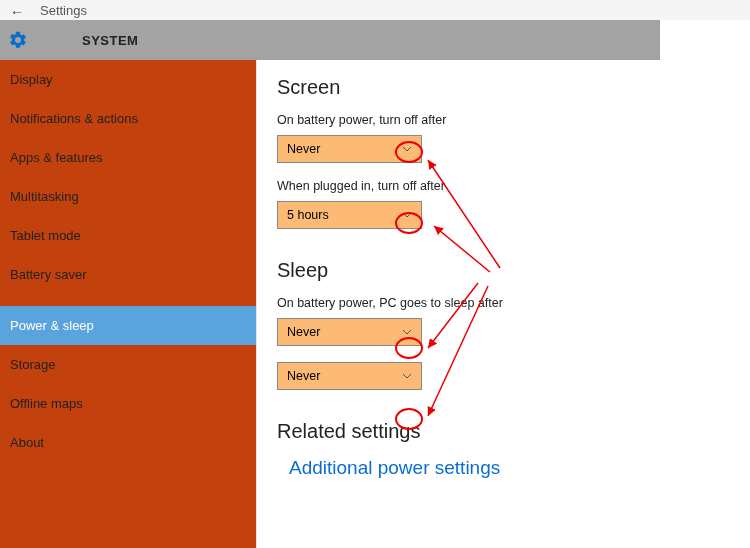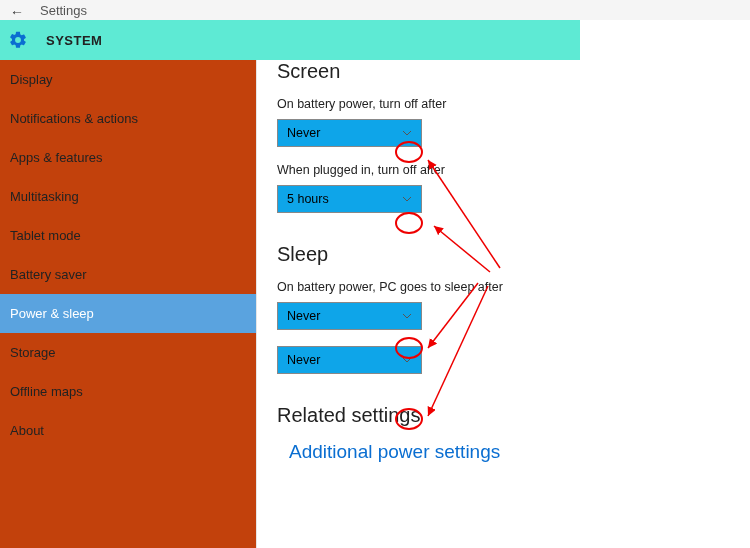--- a/index.html
+++ b/index.html
@@ -2,37 +2,37 @@
 <html><head>
   <meta charset="utf-8">
   <style>
     * { box-sizing: border-box; margin: 0; padding: 0; font-family: "Segoe UI", Arial, sans-serif; }
     body { width: 750px; height: 548px; background: #fff; overflow: hidden; position: relative; }
     
     .titlebar { height: 20px; display: flex; align-items: center; padding-left: 10px; background: #f5f5f5; }
     .back-arrow { width: 30px; font-size: 14px; color: #333; cursor: pointer; }
     .titlebar-text { font-size: 13px; color: #555; }
     
-    .header { height: 40px; background: #5eead4; display: flex; align-items: center; padding-left: 8px; width: 580px; }
+    .header { height: 40px; background: #a3a3a3; display: flex; align-items: center; padding-left: 8px; width: 660px; gap: 36px; }
     .gear-icon { width: 20px; height: 20px; color: #0a6ed1; display: flex; align-items: center; justify-content: center; }
     .header-title { font-size: 13px; font-weight: 600; letter-spacing: 0.5px; margin-left: 18px; color: #222; }
     
     .container { display: flex; height: calc(100% - 60px); }
     
     .sidebar { width: 257px; background: #c2410c; border-right: 1px solid #e5e5e5; }
     .sidebar-item { height: 39px; display: flex; align-items: center; padding-left: 10px; font-size: 13px; color: #222; cursor: pointer; }
-    .sidebar-item.active { background: #5aa3df; color: #fff; }
+    .sidebar-item.active { background: #5aa3df; color: #fff; margin-top: 12px; }
     
-    .content { flex: 1; padding: 0 0 0 20px; position: relative; }
+    .content { flex: 1; padding: 16px 0 0 20px; position: relative; }
     .section-heading { font-size: 20px; font-weight: 400; color: #222; margin-bottom: 14px; }
     .field-label { font-size: 12.5px; color: #222; margin-bottom: 8px; }
     .field-block { margin-bottom: 16px; }
     .section-gap { margin-top: 30px; }
     
-    .dropdown { position: relative; width: 145px; height: 28px; border: 1px solid #888; display: flex; align-items: center; justify-content: space-between; padding: 0 6px 0 9px; font-size: 12.5px; background: #0ea5e9; cursor: pointer; }
+    .dropdown { position: relative; width: 145px; height: 28px; border: 1px solid #888; display: flex; align-items: center; justify-content: space-between; padding: 0 6px 0 9px; font-size: 12.5px; background: #fdba74; cursor: pointer; }
     .dropdown .chevron { width: 16px; height: 16px; display: flex; align-items: center; justify-content: center; }
     .chevron svg { width: 10px; height: 10px; }
     
     .link { color: #0a6ed1; font-size: 19px; cursor: pointer; margin-left: 12px; }
     
     
     .annotation-layer { position: absolute; top: 0; left: 0; width: 100%; height: 100%; pointer-events: none; }
     .red-circle { position: absolute; border: 2px solid #e00; border-radius: 50%; }
     .annotation-text { position: absolute; color: #e00; font-size: 13px; font-weight: bold; }
     .red-line { stroke: #e00; stroke-width: 1.5; fill: none; }

